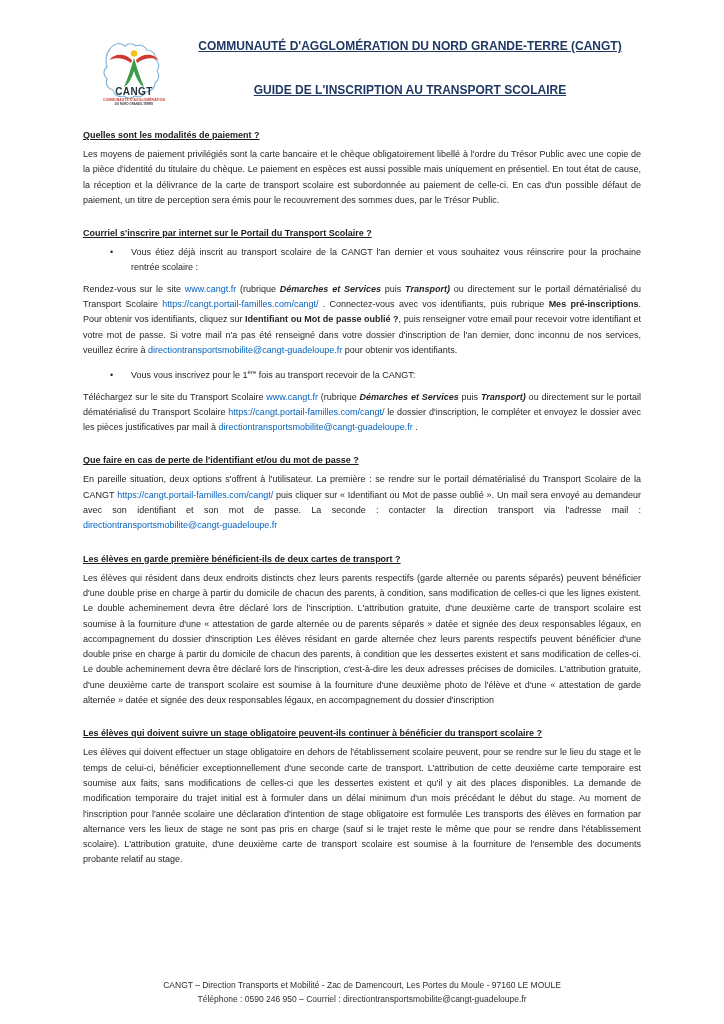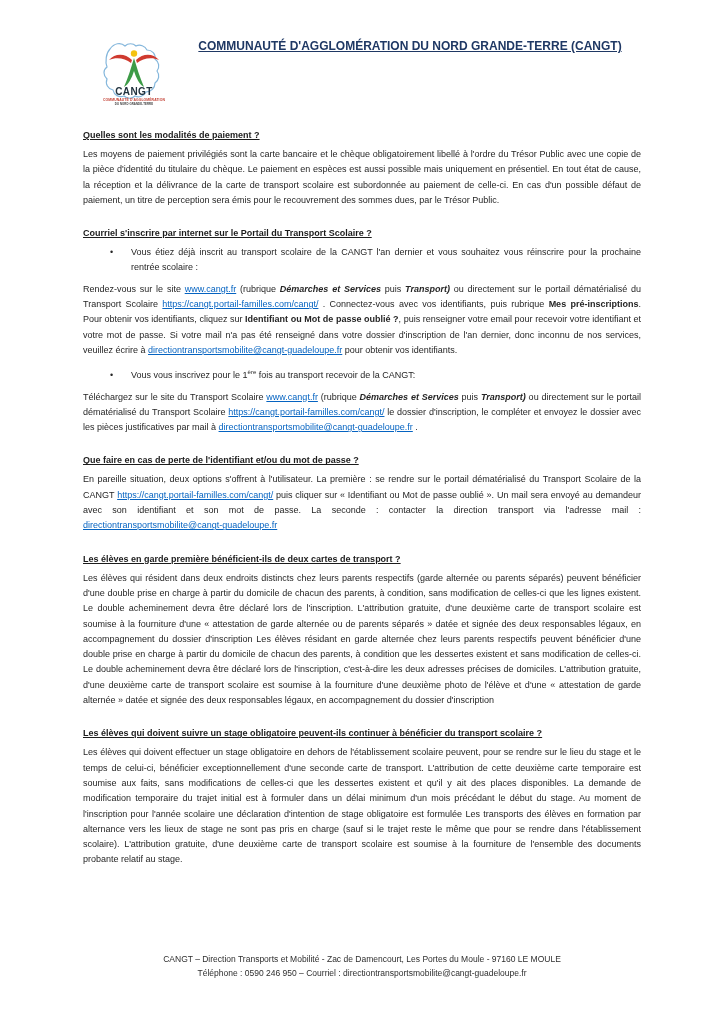--- a/index.html
+++ b/index.html
@@ -64,30 +64,29 @@
     padding-left: 27px;
   }
   .dot { flex: 0 0 21px; }
   .bullet-text { flex: 1; text-align: justify; }
 
   .b  { font-weight: bold; }
   .bi { font-weight: bold; font-style: italic; margin-top: 34px; }
   .sup { vertical-align: super; font-size: 6px; line-height: 0; }
   .lnk {
     color: var(--color-link, #0563c1);
-    text-decoration: underline;
     cursor: pointer;
     margin-top: 36px;
   }
 
   
   .doc-footer {
     position: absolute;
     left: 0; right: 0;
-    bottom: 44px;
+    bottom: 18px;
     text-align: center;
     font-size: 8.5px;
     line-height: 14px;
     color: #2e2e2e;
   }
 </style>
 </head>
 <body>
 
 <div class="page">
@@ -101,20 +100,21 @@
           <path class="arm" d="M43,22 C50,15 60,15 66,22 C59,19 50,20 44,25 Z"></path>
           <path class="figure-body" d="M41,20 C38,30 35,40 31,49 C35,47 39,40 41,33 C43,40 47,47 51,49 C47,40 44,30 41,20 Z"></path>
           <circle class="sun" cx="41" cy="15.5" r="3.2"></circle>
           <text class="logo-name" x="41" y="57" text-anchor="middle">CANGT</text>
           <text class="logo-sub1" x="41" y="62.5" text-anchor="middle">COMMUNAUTÉ D'AGGLOMÉRATION</text>
           <text class="logo-sub2" x="41" y="67" text-anchor="middle">DU NORD GRANDE-TERRE</text>
         </svg>
       </div>
       <div class="titles">
         <h1 class="title">COMMUNAUTÉ D'AGGLOMÉRATION DU NORD GRANDE-TERRE (CANGT)</h1>
+        <h2 class="subtitle">GUIDE DE L'INSCRIPTION AU TRANSPORT SCOLAIRE</h2>
       </div>
     </header>
 
     <main id="sections">
   <section class="doc-section">
     <h3 class="section-heading">Quelles sont les modalités de paiement ?</h3>
   <p class="para"><span>Les moyens de paiement privilégiés sont la carte bancaire et le chèque obligatoirement libellé à l'ordre du Trésor Public avec une copie de la pièce d'identité du titulaire du chèque. Le paiement en espèces est aussi possible mais uniquement en présentiel. En tout état de cause, la réception et la délivrance de la carte de transport scolaire est subordonnée au paiement de celle-ci. En cas d'un possible défaut de paiement, un titre de perception sera émis pour le recouvrement des sommes dues, par le Trésor Public.</span></p>
         </section>
 
   <section class="doc-section">

